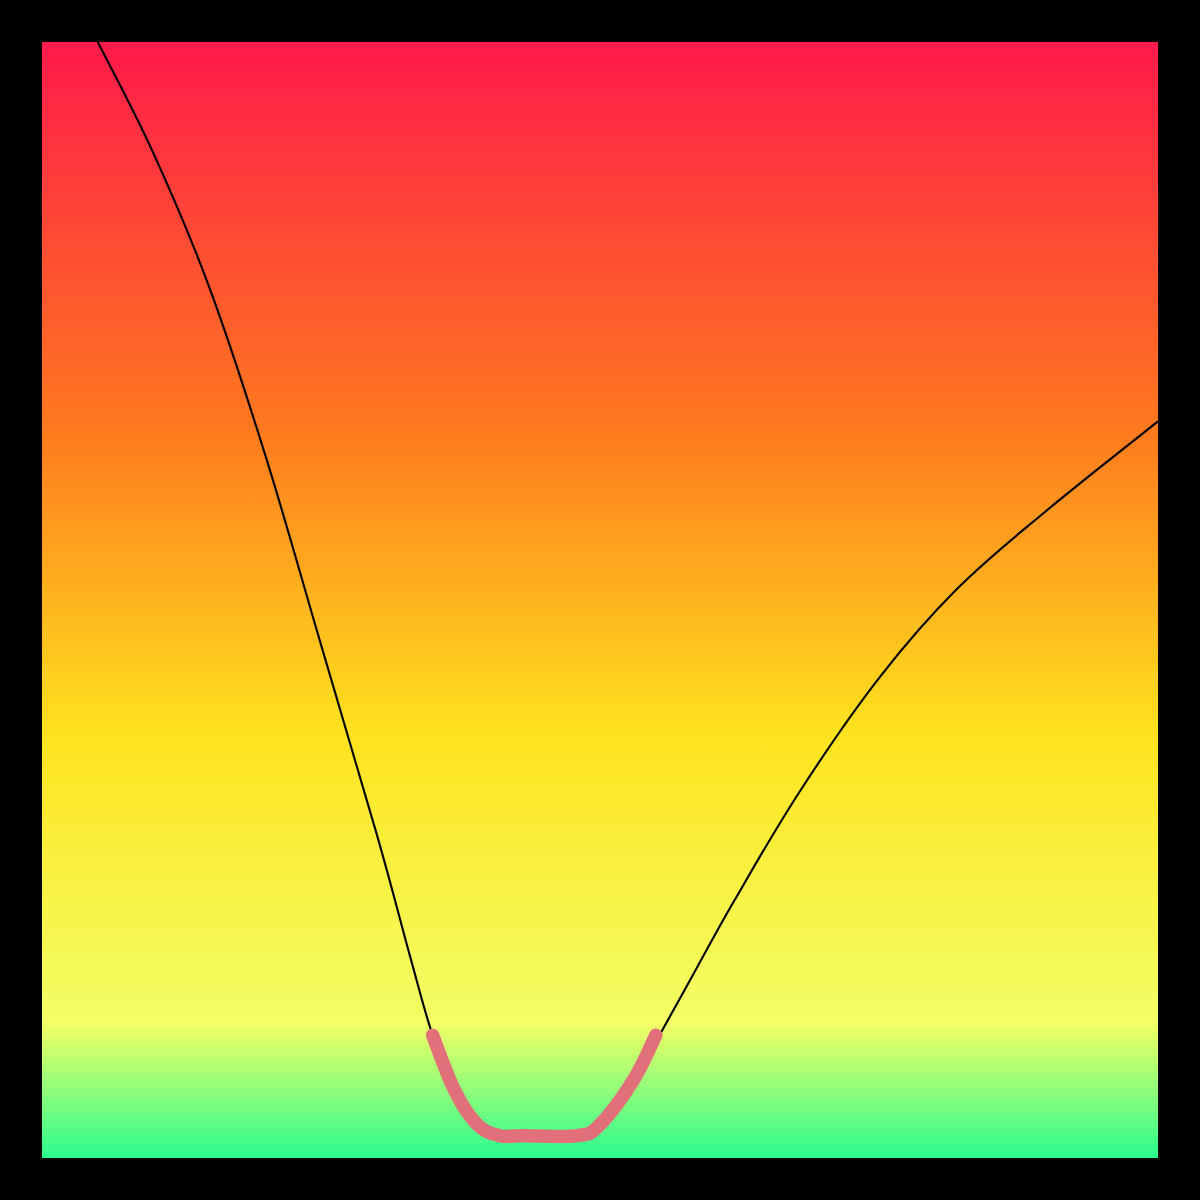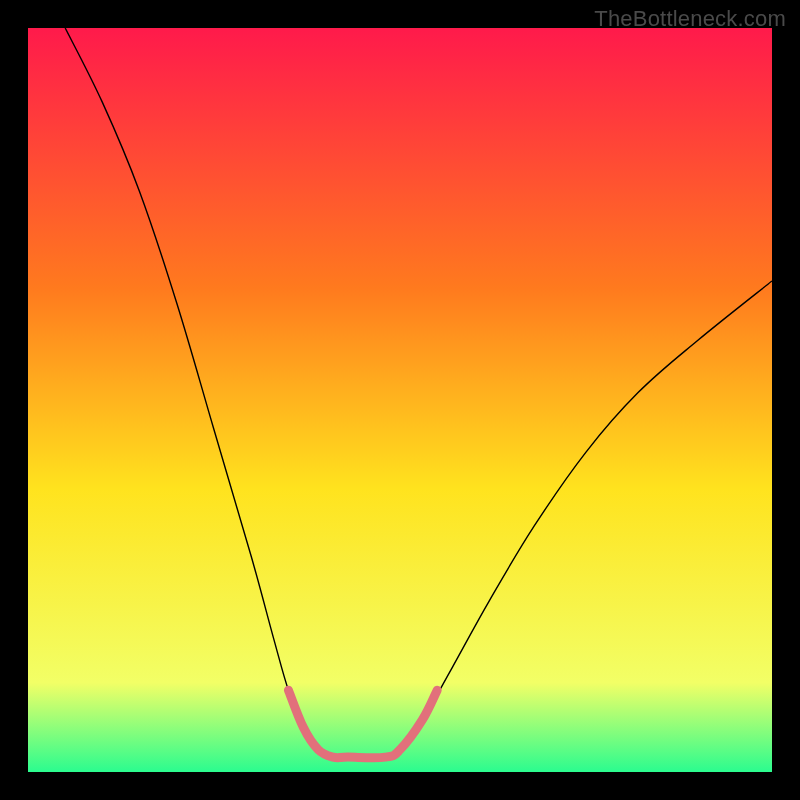--- a/index.html
+++ b/index.html
@@ -38,21 +38,20 @@
   }
   svg {
     display: block;
   }
 </style>
 </head>
 <body>
 
 <div class="frame">
 
-  <div class="watermark">TheBottleneck.com</div>
 
   <div class="plot">
     <svg id="chart-svg" width="744" height="744" viewBox="0 0 744 744">
       <defs>
         <linearGradient id="bg-grad" x1="0" y1="0" x2="0" y2="1">
           <stop id="g0" offset="0%" stop-color="#ff1a4b"></stop>
           <stop id="g1" offset="35%" stop-color="#ff7a1e"></stop>
           <stop id="g2" offset="62%" stop-color="#ffe31e"></stop>
           <stop id="g3" offset="88%" stop-color="#f2ff66"></stop>
           <stop id="g4" offset="100%" stop-color="#2bfc8f"></stop>

